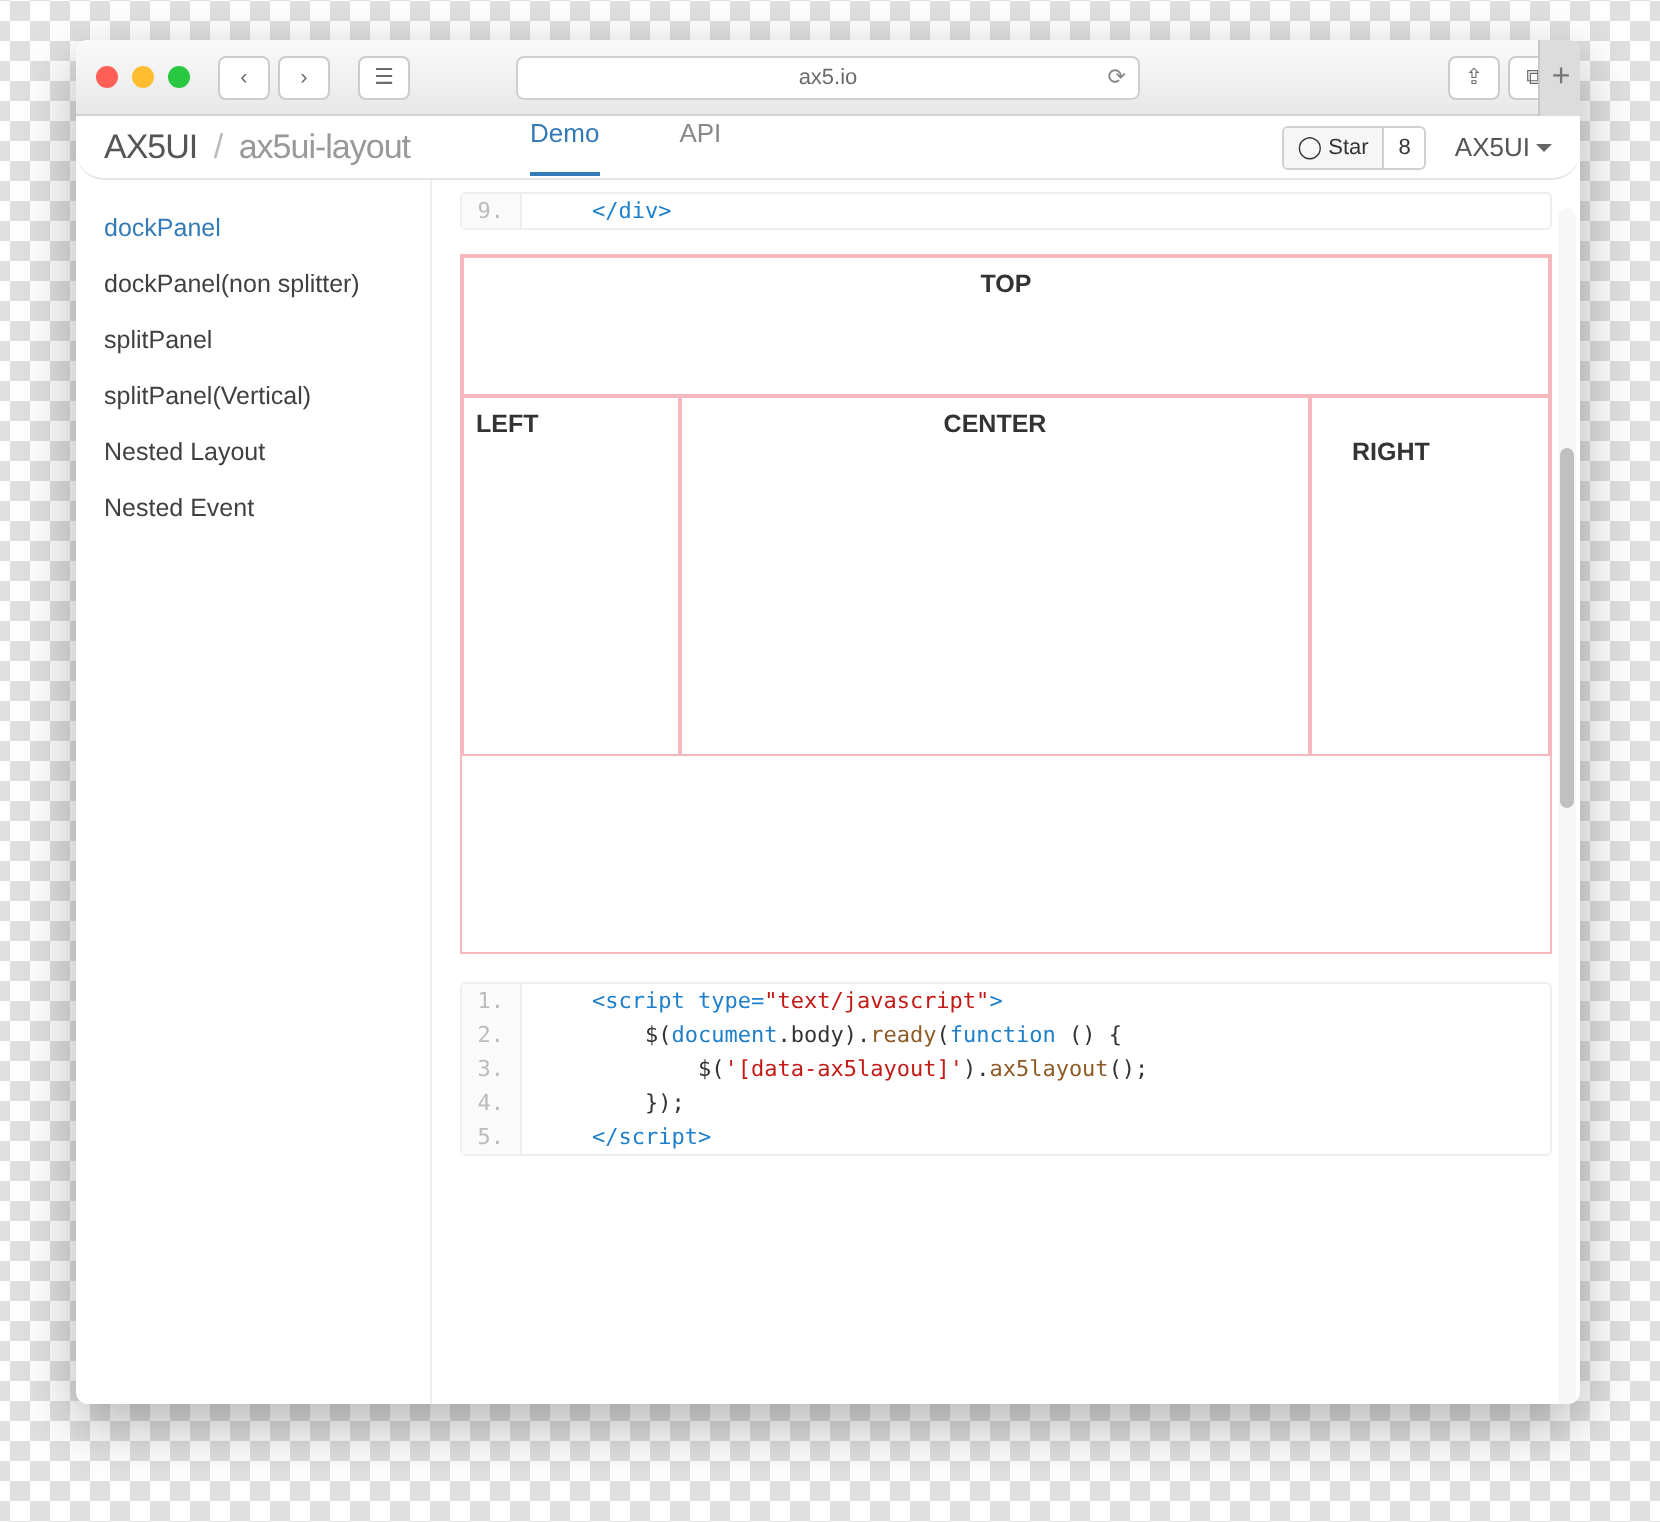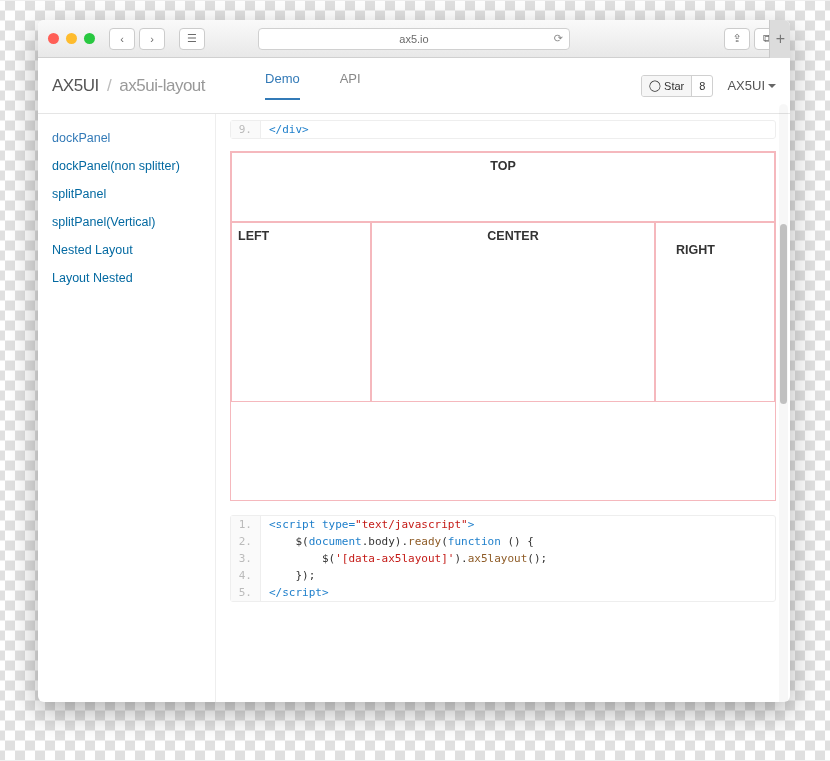--- a/index.html
+++ b/index.html
@@ -21,55 +21,55 @@
 .traffic span { width: 11px; height: 11px; border-radius: 50%; display: block; }
 .t-red { background:#ff5f57; } .t-yel { background:#febc2e; } .t-grn { background:#28c840; }
 .tb-group { display:flex; gap:4px; margin-left:14px; }
 .tb-btn { width:26px; height:22px; border:1px solid #ccc; border-radius:4px; background:#fff; display:flex; align-items:center; justify-content:center; font-size:11px; color:#6b6b6b; }
 .addr-bar { position:absolute; left:50%; transform:translateX(-50%); width:312px; height:22px; border:1px solid #d0d0d0; border-radius:4px; background:#fff; display:flex; align-items:center; justify-content:center; font-size:11px; color:#6b6b6b; }
 .addr-refresh { position:absolute; right:6px; font-size:11px; color:#888; }
 .tb-right { margin-left:auto; display:flex; gap:4px; }
 .new-tab { position:absolute; right:-1px; top:0; width:22px; height:38px; background:#dcdcdc; border-left:1px solid #c8c8c8; display:flex; align-items:center; justify-content:center; color:#777; font-size:16px; }
 
 .page-header {
-  height: 56px; border-bottom: 1px solid #e5e5e5; display: flex; align-items: center;
-  padding: 0 14px; font-size: 14px; color:#333;
+  height: 32px; border-bottom: 1px solid #e5e5e5; display: flex; align-items: center;
+  padding: 0 14px; font-size: 14px; color:#333;border-radius:14px;
 }
 .brand { font-size: 17px; color:#555; letter-spacing:-0.5px; }
 .brand .slash { color:#bbb; margin:0 4px; }
 .brand .sub { color:#999; font-weight:300; }
 .nav-tabs { display:flex; margin-left:60px; gap:40px; font-size:13px; }
 .nav-tabs a { color:#888; text-decoration:none; padding-bottom:12px; }
 .nav-tabs a.active { color:#337ab7; border-bottom:2px solid #337ab7; font-weight:500; }
 .hdr-right { margin-left:auto; display:flex; align-items:center; gap:14px; }
 .gh { display:flex; align-items:center; border:1px solid #d0d0d0; border-radius:3px; height:22px; font-size:11px; color:#333; overflow:hidden;}
 .gh .star { padding:0 7px; display:flex; align-items:center; gap:3px; background:#f6f6f6; border-right:1px solid #d0d0d0; height:100%; }
 .gh .cnt { padding:0 7px; background:#fff; }
 .brand-drop { font-size:13px; color:#555; display:flex; align-items:center; gap:3px;}
 .caret { width:0;height:0;border-left:4px solid transparent;border-right:4px solid transparent;border-top:4px solid #666; display:inline-block;}
 
 .content { flex:1; display:flex; overflow:hidden; }
 .sidebar { width:178px; border-right:1px solid #eee; padding:10px 0; }
-.sidebar a { display:block; padding:7px 14px; font-size:12.5px; color:#0369a1; text-decoration:none; }
+.sidebar a { display:block; padding:7px 14px; font-size:12.5px; color:#404040; text-decoration:none; }
 .sidebar a.sel { color:#337ab7; }
 
 .main { flex:1; overflow:auto; padding:0 14px 20px; position:relative; }
 
 .code-block { border:1px solid #eee; border-radius:3px; margin:6px 0 12px; font-family: Menlo, monospace; font-size:11px; background:#fff;}
 .code-line { display:flex; }
 .gutter { width:30px; text-align:right; padding:2px 8px 2px 0; color:#bbb; border-right:1px solid #eee; background:#fafafa; user-select:none;}
-.code { padding:2px 8px; white-space:pre; flex:1; color:#333;}
+.code { padding:2px 8px; white-space:pre; flex:1; color:#333;margin-left:27px;}
 .tag{color:#1e7fcb;} .val{color:#c41a16;} .kw{color:#1e7fcb;} .fn{color:#8e5b26;} .punc{color:#333;} .sel2{color:#c41a16;}
 
 .layout-demo { border:1px solid #f5b8bd; height:350px; display:flex; flex-direction:column; margin-bottom:14px;}
 .pane { border:1px solid #f5b8bd; font-size:12.5px; font-weight:600; color:#333;}
 .top-p { height:70px; padding:6px; text-align:center;}
 .bot-p { flex:1; padding:6px; text-align:center;}
 .mid-row { display:flex; height:180px;}
-.left-p { width:140px; padding:6px;}
+.left-p { width:109px; padding:6px;}
 .center-p { flex:1; padding:6px; text-align:center;}
 .right-p { width:120px; padding:20px;}
 
 .js-label { font-size:12px; color:#666; margin:10px 0 4px;}
 
 .v-scroll { position:absolute; right:2px; top:84px; width:9px; height:612px; background:rgba(0,0,0,0.03); border-radius:5px;}
 .v-thumb { position:absolute; top:120px; width:7px; left:1px; height:180px; background:rgba(0,0,0,0.22); border-radius:4px;}
 </style>
 </head>
 <body>
@@ -124,21 +124,21 @@
     </div>
   </div>
 
   <div class="content">
     <div class="sidebar">
       <a href="#" class="sel">dockPanel</a>
       <a href="#">dockPanel(non splitter)</a>
       <a href="#">splitPanel</a>
       <a href="#">splitPanel(Vertical)</a>
       <a href="#">Nested Layout</a>
-      <a href="#">Layout Nested</a>
+      <a href="#">Nested Event</a>
     </div>
 
     <div class="main">
       <div class="code-block">
         <div class="code-line">
           <div class="gutter">9.</div>
           <div class="code"><span class="tag">&lt;/div&gt;</span></div>
         </div>
       </div>
 

